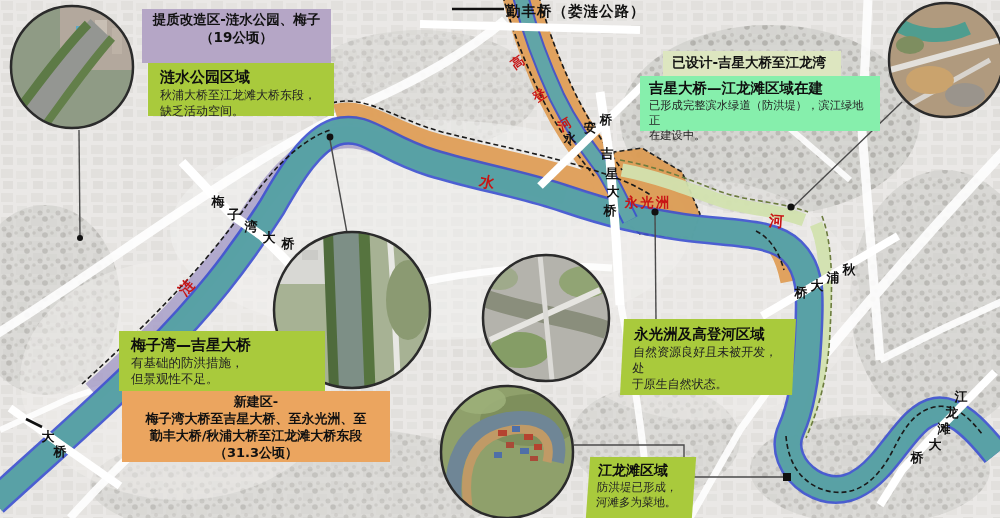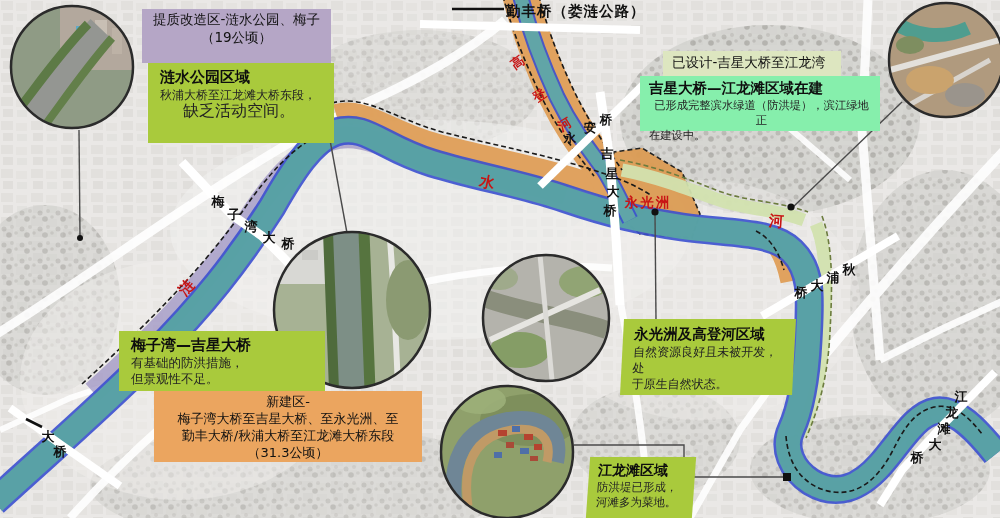--- a/index.html
+++ b/index.html
@@ -2,21 +2,21 @@
 <html><head>
 <meta charset="utf-8">
 <style>
   html,body{margin:0;padding:0;background:#888;}
   #stage{position:relative;width:1000px;height:518px;overflow:hidden;
          font-family:"DejaVu Sans","Liberation Sans",sans-serif;background:#edecea;}
   #stage svg{position:absolute;left:0;top:0;}
   .note{position:absolute;color:#141414;box-sizing:border-box;}
   .note .t{font-weight:800;color:#0e0e0e;}
   .note .b{color:#232323;}
-  .tag{position:absolute;color:#111;font-weight:400;text-align:center;box-sizing:border-box;}
+  .tag{position:absolute;color:#111;font-weight:700;text-align:center;box-sizing:border-box;}
 </style>
 </head>
 <body>
 
 <div id="stage">
 
 <svg width="1000" height="518" viewBox="0 0 1000 518">
   <defs>
     <pattern id="blk" width="30" height="24" patternUnits="userSpaceOnUse">
       <rect width="30" height="24" fill="#e6e4e1"></rect>
@@ -270,43 +270,43 @@
     </g>
     <circle cx="946" cy="60" r="57" fill="none" stroke="#2b2b2b" stroke-width="2.5"></circle>
   </g>
 </svg>
 
 <div class="tag" style="left:142px;top:9px;width:189px;height:54px;background:#b5a6c6;font-size:13.5px;line-height:17.5px;padding-top:2px;">
   <div>提质改造区-涟水公园、梅子</div>
   <div>（19公顷）</div>
 </div>
 
-<div class="note" style="left:148px;top:63px;width:186px;height:80px;background:#a9ca3c;padding:4px 8px 4px 12px;">
+<div class="note" style="left:148px;top:63px;width:186px;height:53px;background:#a9ca3c;padding:4px 8px 4px 12px;">
   <div class="t" style="font-size:15px;line-height:20px;">涟水公园区域</div>
   <div class="b" style="font-size:12px;line-height:16px;">秋浦大桥至江龙滩大桥东段，</div>
-  <div class="b" style="font-size:16px;line-height:16px;margin-left:23px;">缺乏活动空间。</div>
+  <div class="b" style="font-size:12px;line-height:16px;">缺乏活动空间。</div>
 </div>
 
 <div class="tag" style="left:663px;top:51px;width:178px;height:37px;background:#dde6c0;font-size:13.5px;line-height:23px;text-align:left;padding-left:9px;">
   <span>已设计-吉星大桥至江龙湾</span>
 </div>
 
 <div class="note" style="left:640px;top:76px;width:240px;height:55px;background:#86efac;padding:3px 6px 3px 9px;">
   <div class="t" style="font-size:14.5px;line-height:19px;">吉星大桥—江龙滩区域在建</div>
-  <div class="b" style="font-size:11.3px;line-height:15px;text-align:center;">已形成完整滨水绿道（防洪堤），滨江绿地正</div>
+  <div class="b" style="font-size:11.3px;line-height:15px;">已形成完整滨水绿道（防洪堤），滨江绿地正</div>
   <div class="b" style="font-size:11.3px;line-height:15px;">在建设中。</div>
 </div>
 
 <div class="note" style="left:119px;top:331px;width:206px;height:60px;background:#a9ca3c;padding:4px 8px 4px 12px;">
   <div class="t" style="font-size:15px;line-height:20px;">梅子湾—吉星大桥</div>
   <div class="b" style="font-size:12.5px;line-height:16px;">有基础的防洪措施，</div>
   <div class="b" style="font-size:12.5px;line-height:16px;">但景观性不足。</div>
 </div>
 
-<div class="tag" style="left:122px;top:391px;width:268px;height:71px;background:#eba55f;font-size:13px;line-height:17px;padding-top:2px;margin-left:32px;">
+<div class="tag" style="left:122px;top:391px;width:268px;height:71px;background:#eba55f;font-size:13px;line-height:17px;padding-top:2px;">
   <div>新建区-</div>
   <div>梅子湾大桥至吉星大桥、至永光洲、至</div>
   <div>勤丰大桥/秋浦大桥至江龙滩大桥东段</div>
   <div>（31.3公顷）</div>
 </div>
 
 <div class="note" style="left:622px;top:319px;width:172px;height:76px;background:#a9ca3c;padding:5px 6px 4px 11px;transform:skewX(-3deg);">
   <div class="t" style="font-size:14.5px;line-height:20px;">永光洲及高登河区域</div>
   <div class="b" style="font-size:12px;line-height:16px;">自然资源良好且未被开发，处</div>
   <div class="b" style="font-size:12px;line-height:16px;">于原生自然状态。</div>

